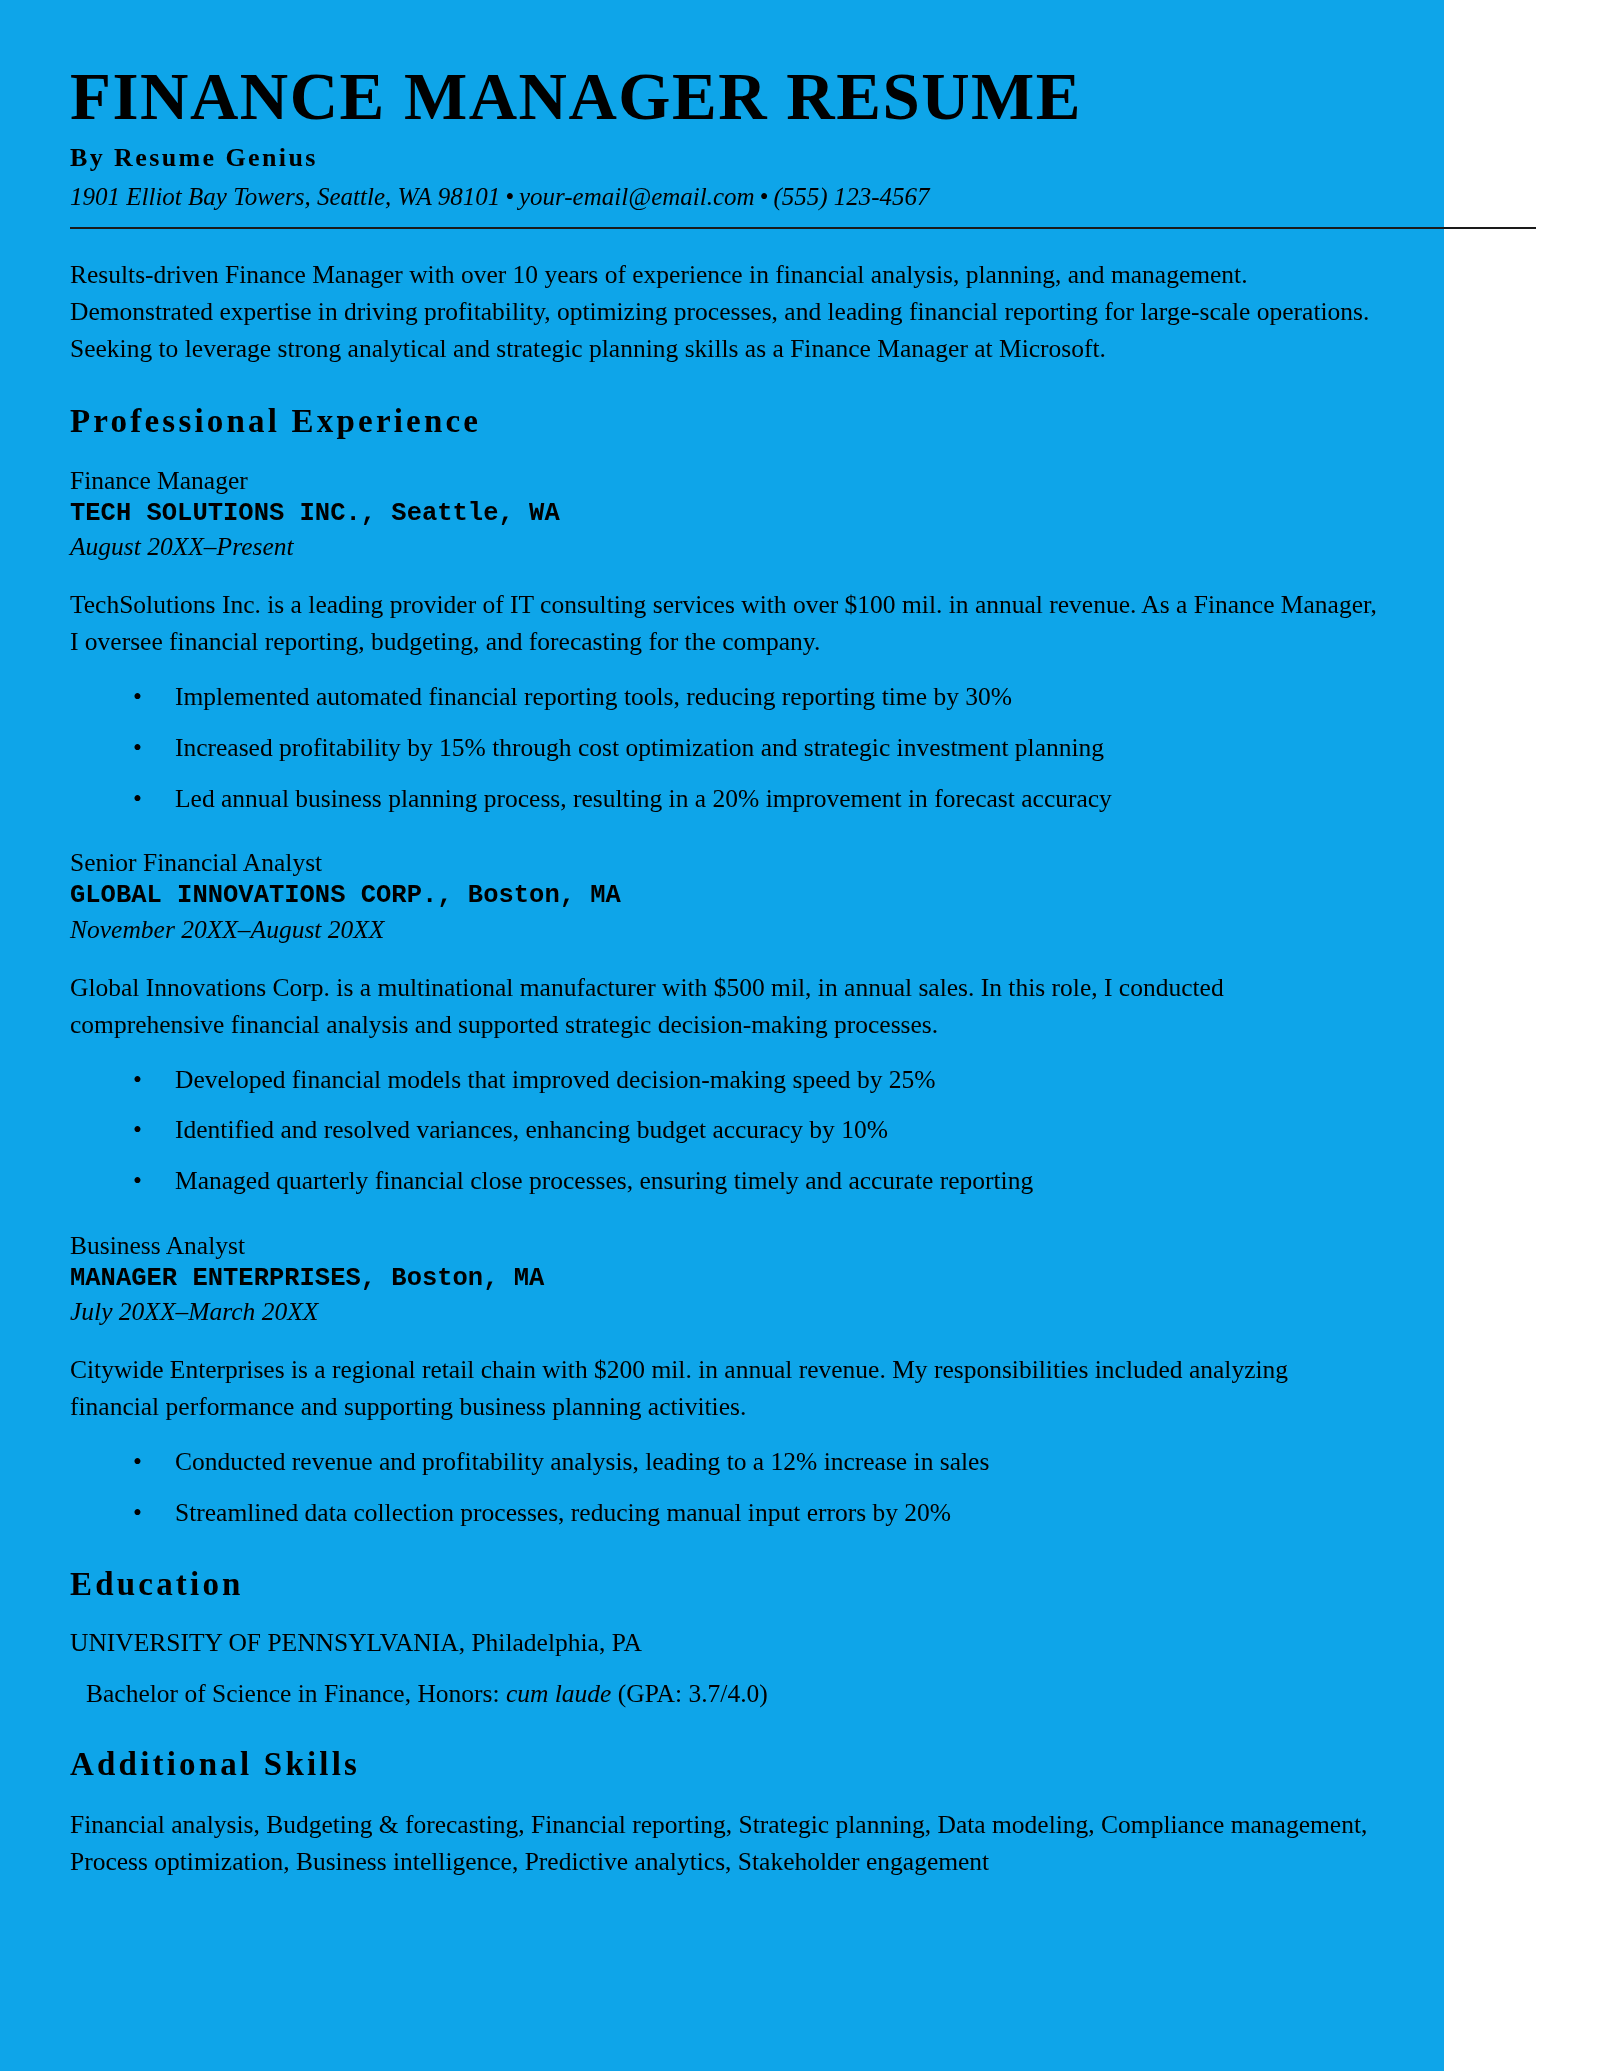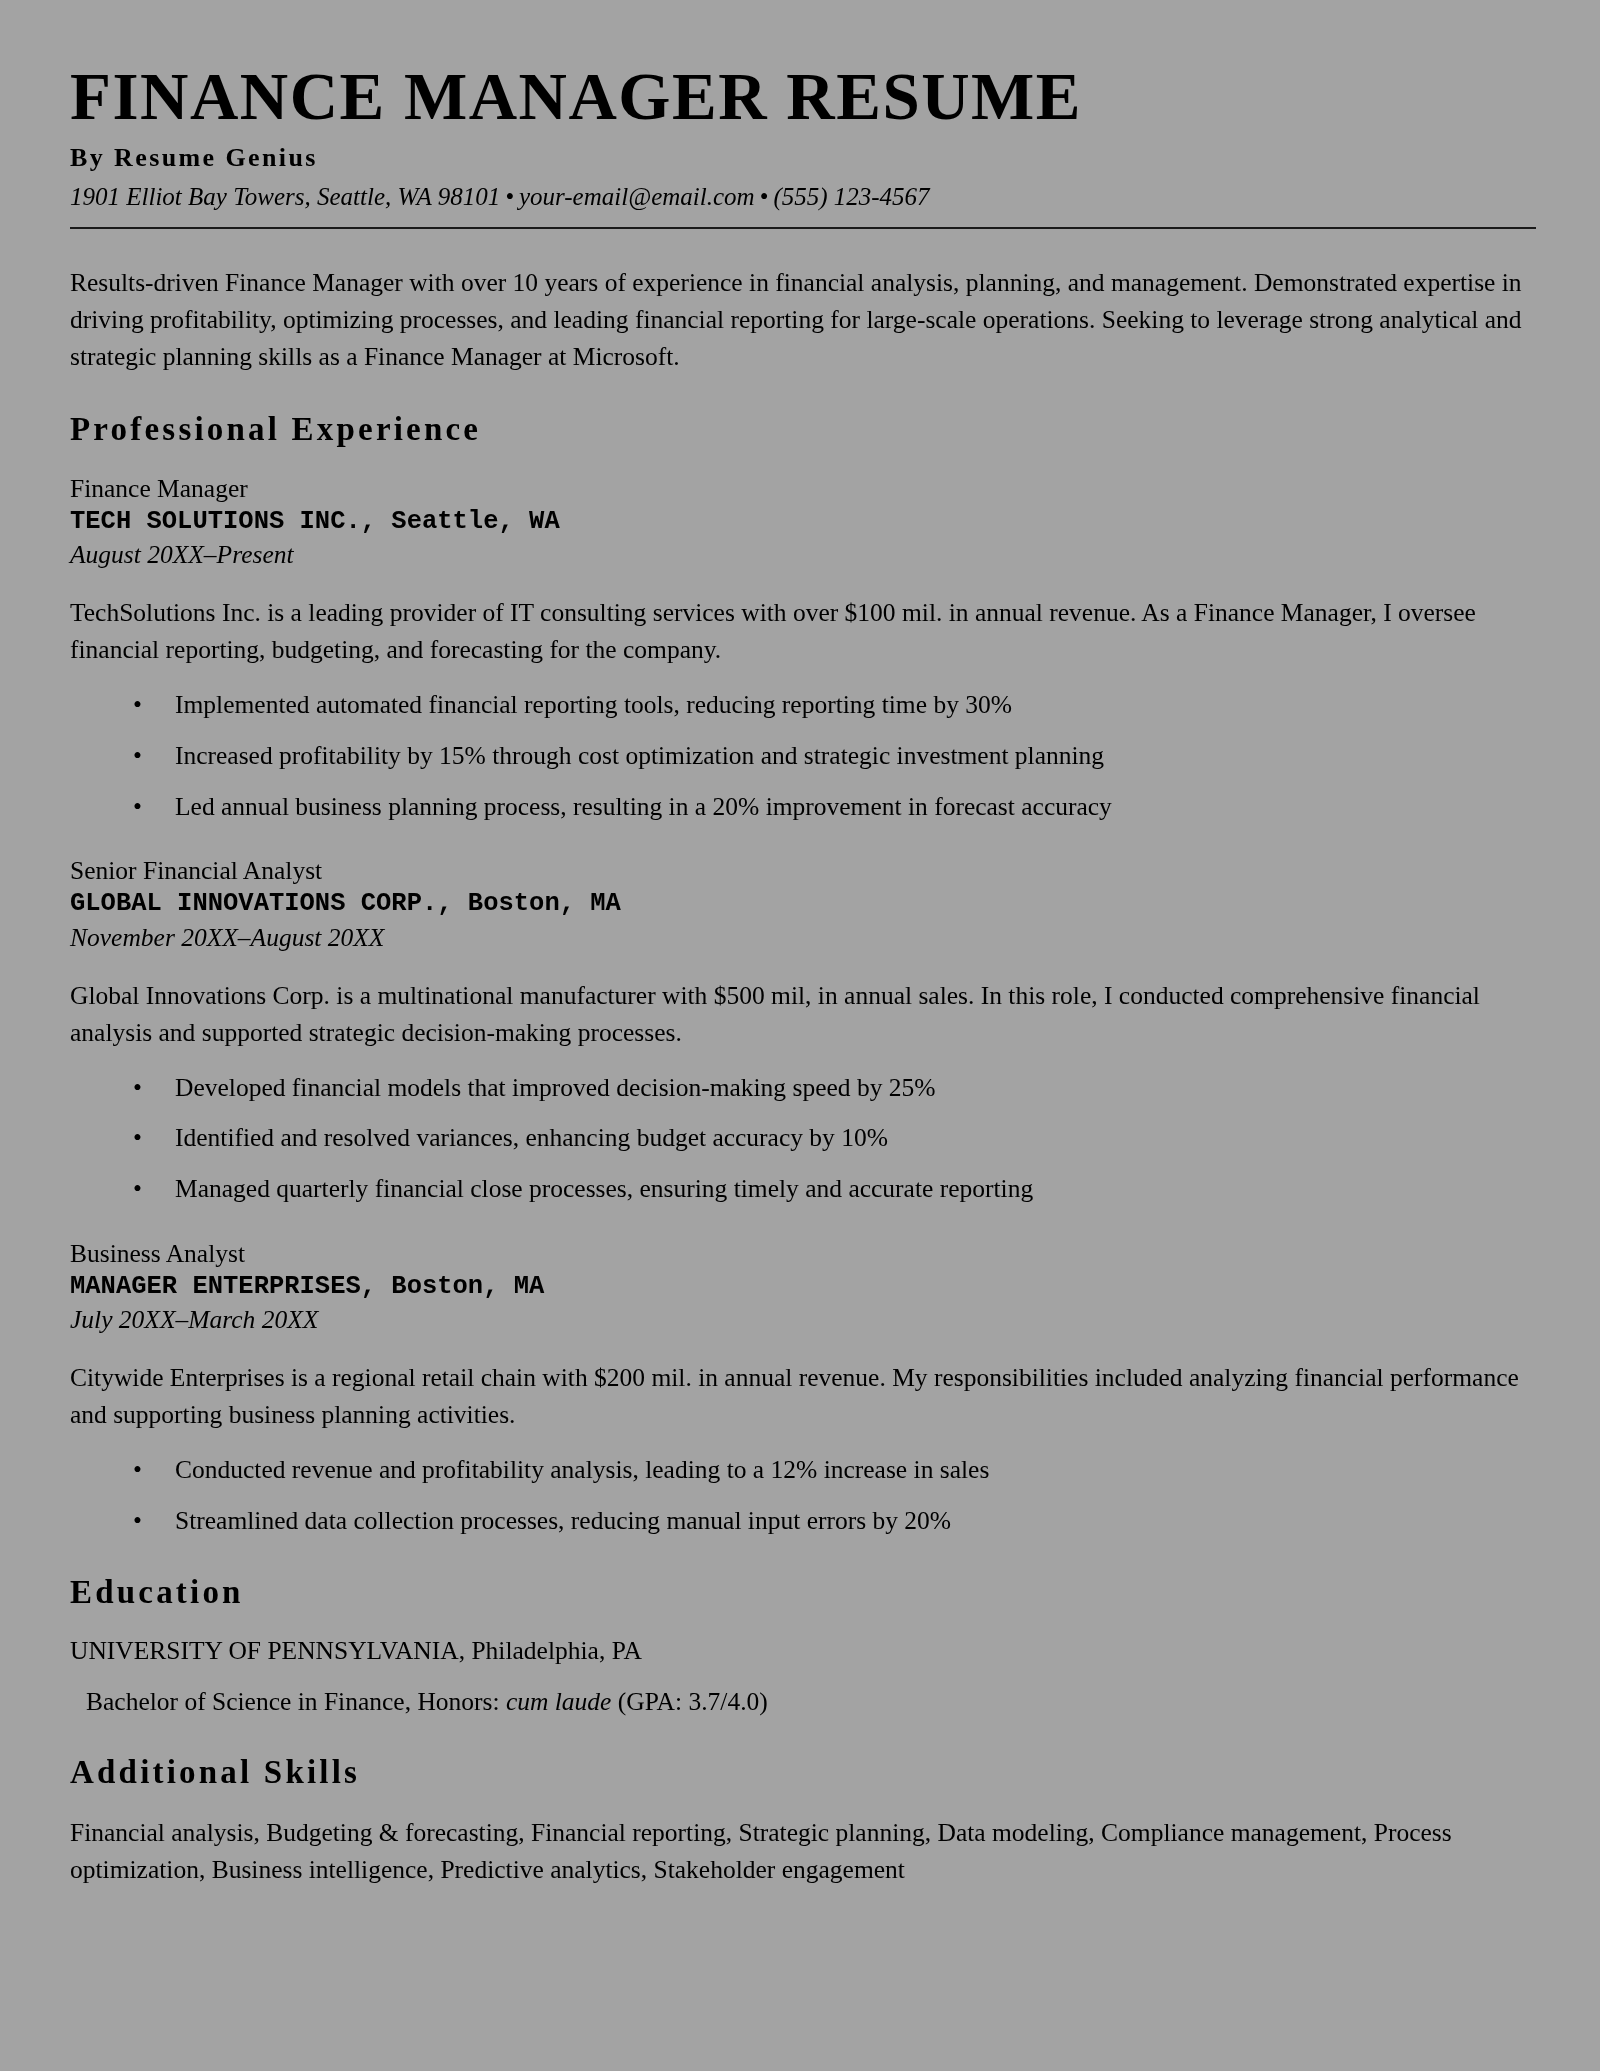--- a/index.html
+++ b/index.html
@@ -10,24 +10,24 @@
   body {
     width: 1600px;
     height: 2071px;
     font-family: "Liberation Serif", "DejaVu Serif", serif;
     color: #000000;
     -webkit-font-smoothing: antialiased;
   }
 
   .page {
     box-sizing: border-box;
-    width: 1600px;
+    width: 1444px;
     height: 2071px;
     padding: 62px 65px 0 70px;
-    background: #a3a3a3;
+    background: #0ea5e9;
     position: relative;
   }
 
   
   .doc-title {
     font-family: "Liberation Serif", "DejaVu Serif", serif;
     font-size: 67px;
     font-weight: 700;
     letter-spacing: 1.5px;
     line-height: 1.02;
@@ -55,21 +55,21 @@
     border: 0;
     border-top: 2px solid #1a1a1a;
     margin: 13px 0 0 0;
     width: 1466px;
   }
 
   
   .summary {
     font-size: 25.5px;
     line-height: 1.45;
-    margin: 36px 0 0 0;
+    margin: 28px 0 0 0;
     text-align: left;
   }
 
   .section {
     margin-top: 34px;
   }
   .section-heading {
     font-size: 33px;
     font-weight: 700;
     letter-spacing: 3.2px;

